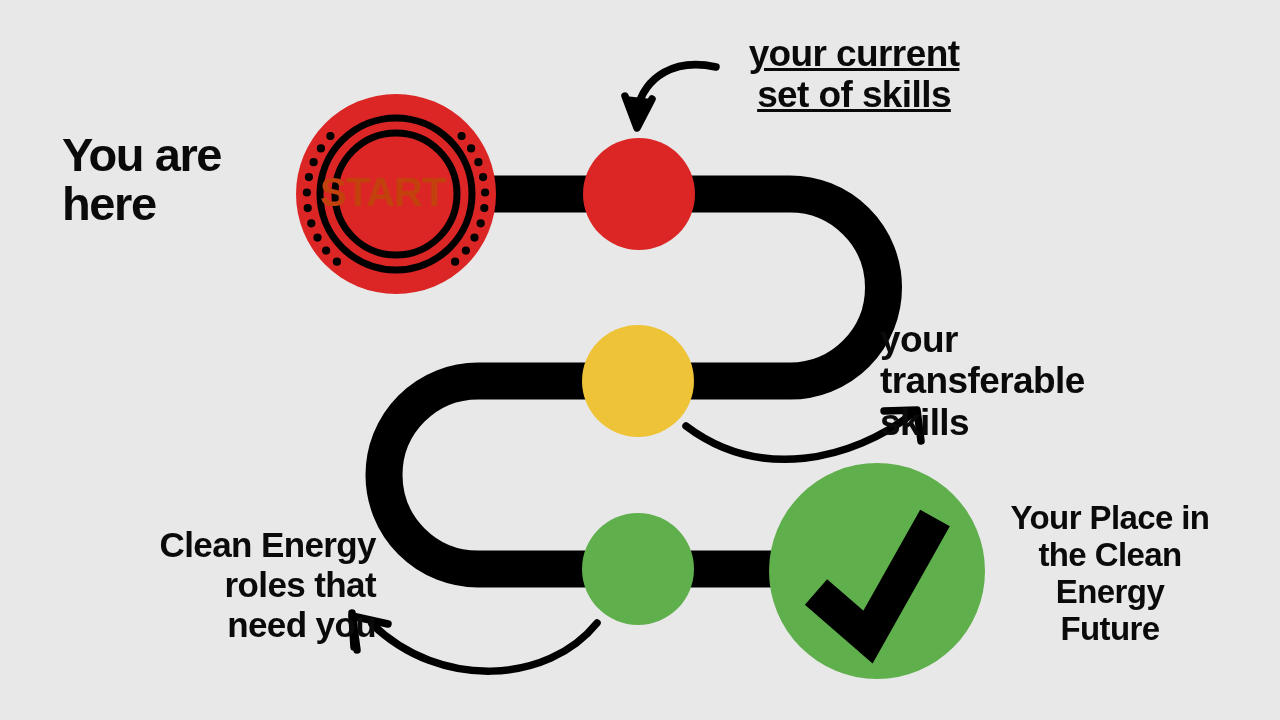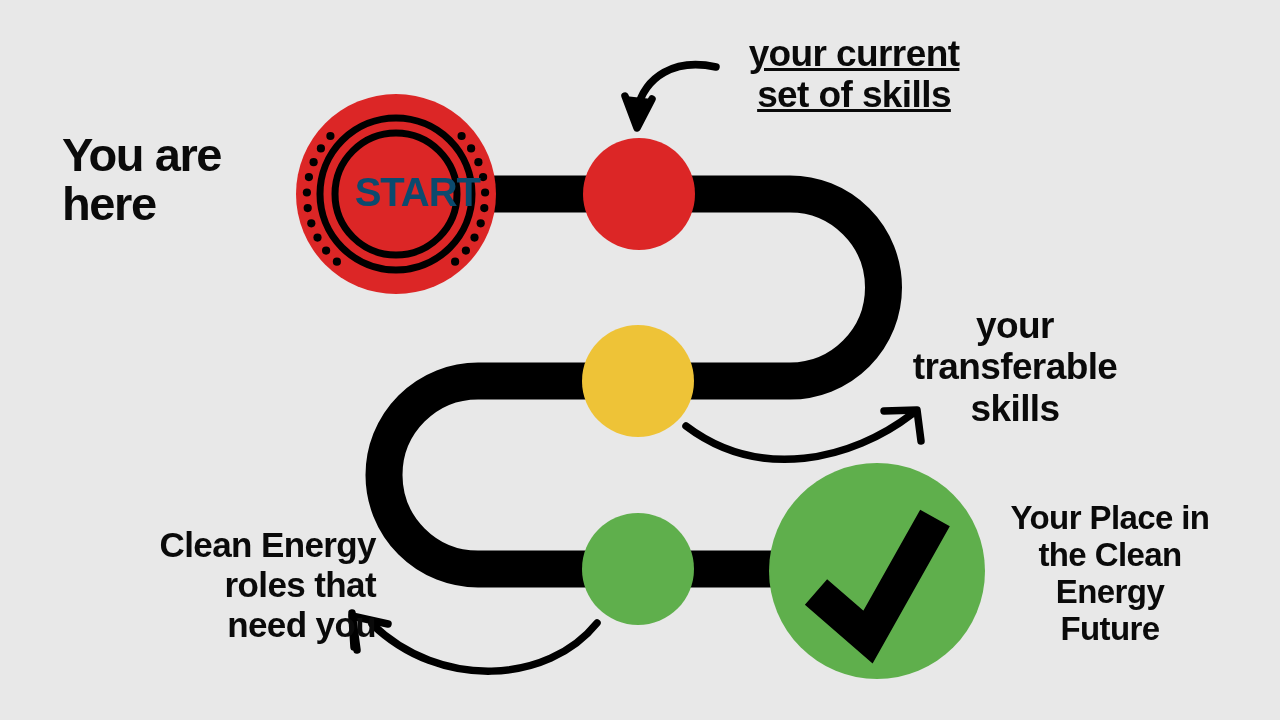--- a/index.html
+++ b/index.html
@@ -47,23 +47,23 @@
     left: 716px;
     top: 33px;
     width: 276px;
     text-align: center;
     font-size: 37px;
     line-height: 1.12;
     text-decoration: underline;
   }
   #label-transferable-skills {
     left: 880px;
-    top: 305px;
+    top: 319px;
     width: 270px;
-    text-align: center;
+    text-align: left;
     font-size: 37px;
     line-height: 1.12;
   }
   #label-clean-energy-roles {
     left: 86px;
     top: 525px;
     width: 290px;
     text-align: right;
     font-size: 35px;
     line-height: 1.14;
@@ -74,26 +74,26 @@
     width: 280px;
     text-align: center;
     font-size: 33px;
     line-height: 1.12;
   }
   .start-text {
     position: absolute;
     left: 320px;
     top: 170px;
     width: 160px;
-    text-align: right;
+    text-align: left;
     font-family: "Liberation Sans", sans-serif;
     font-weight: bold;
     font-size: 40px;
     letter-spacing: -1px;
-    color: #0c4a6e;
+    color: #c2410c;
   }
 </style>
 </head>
 <body>
 
 <div id="stage" style="background: rgb(232, 232, 232);">
 
   <svg id="art" viewBox="0 0 1280 720" xmlns="http://www.w3.org/2000/svg">
 
     <path d="M 396 194

